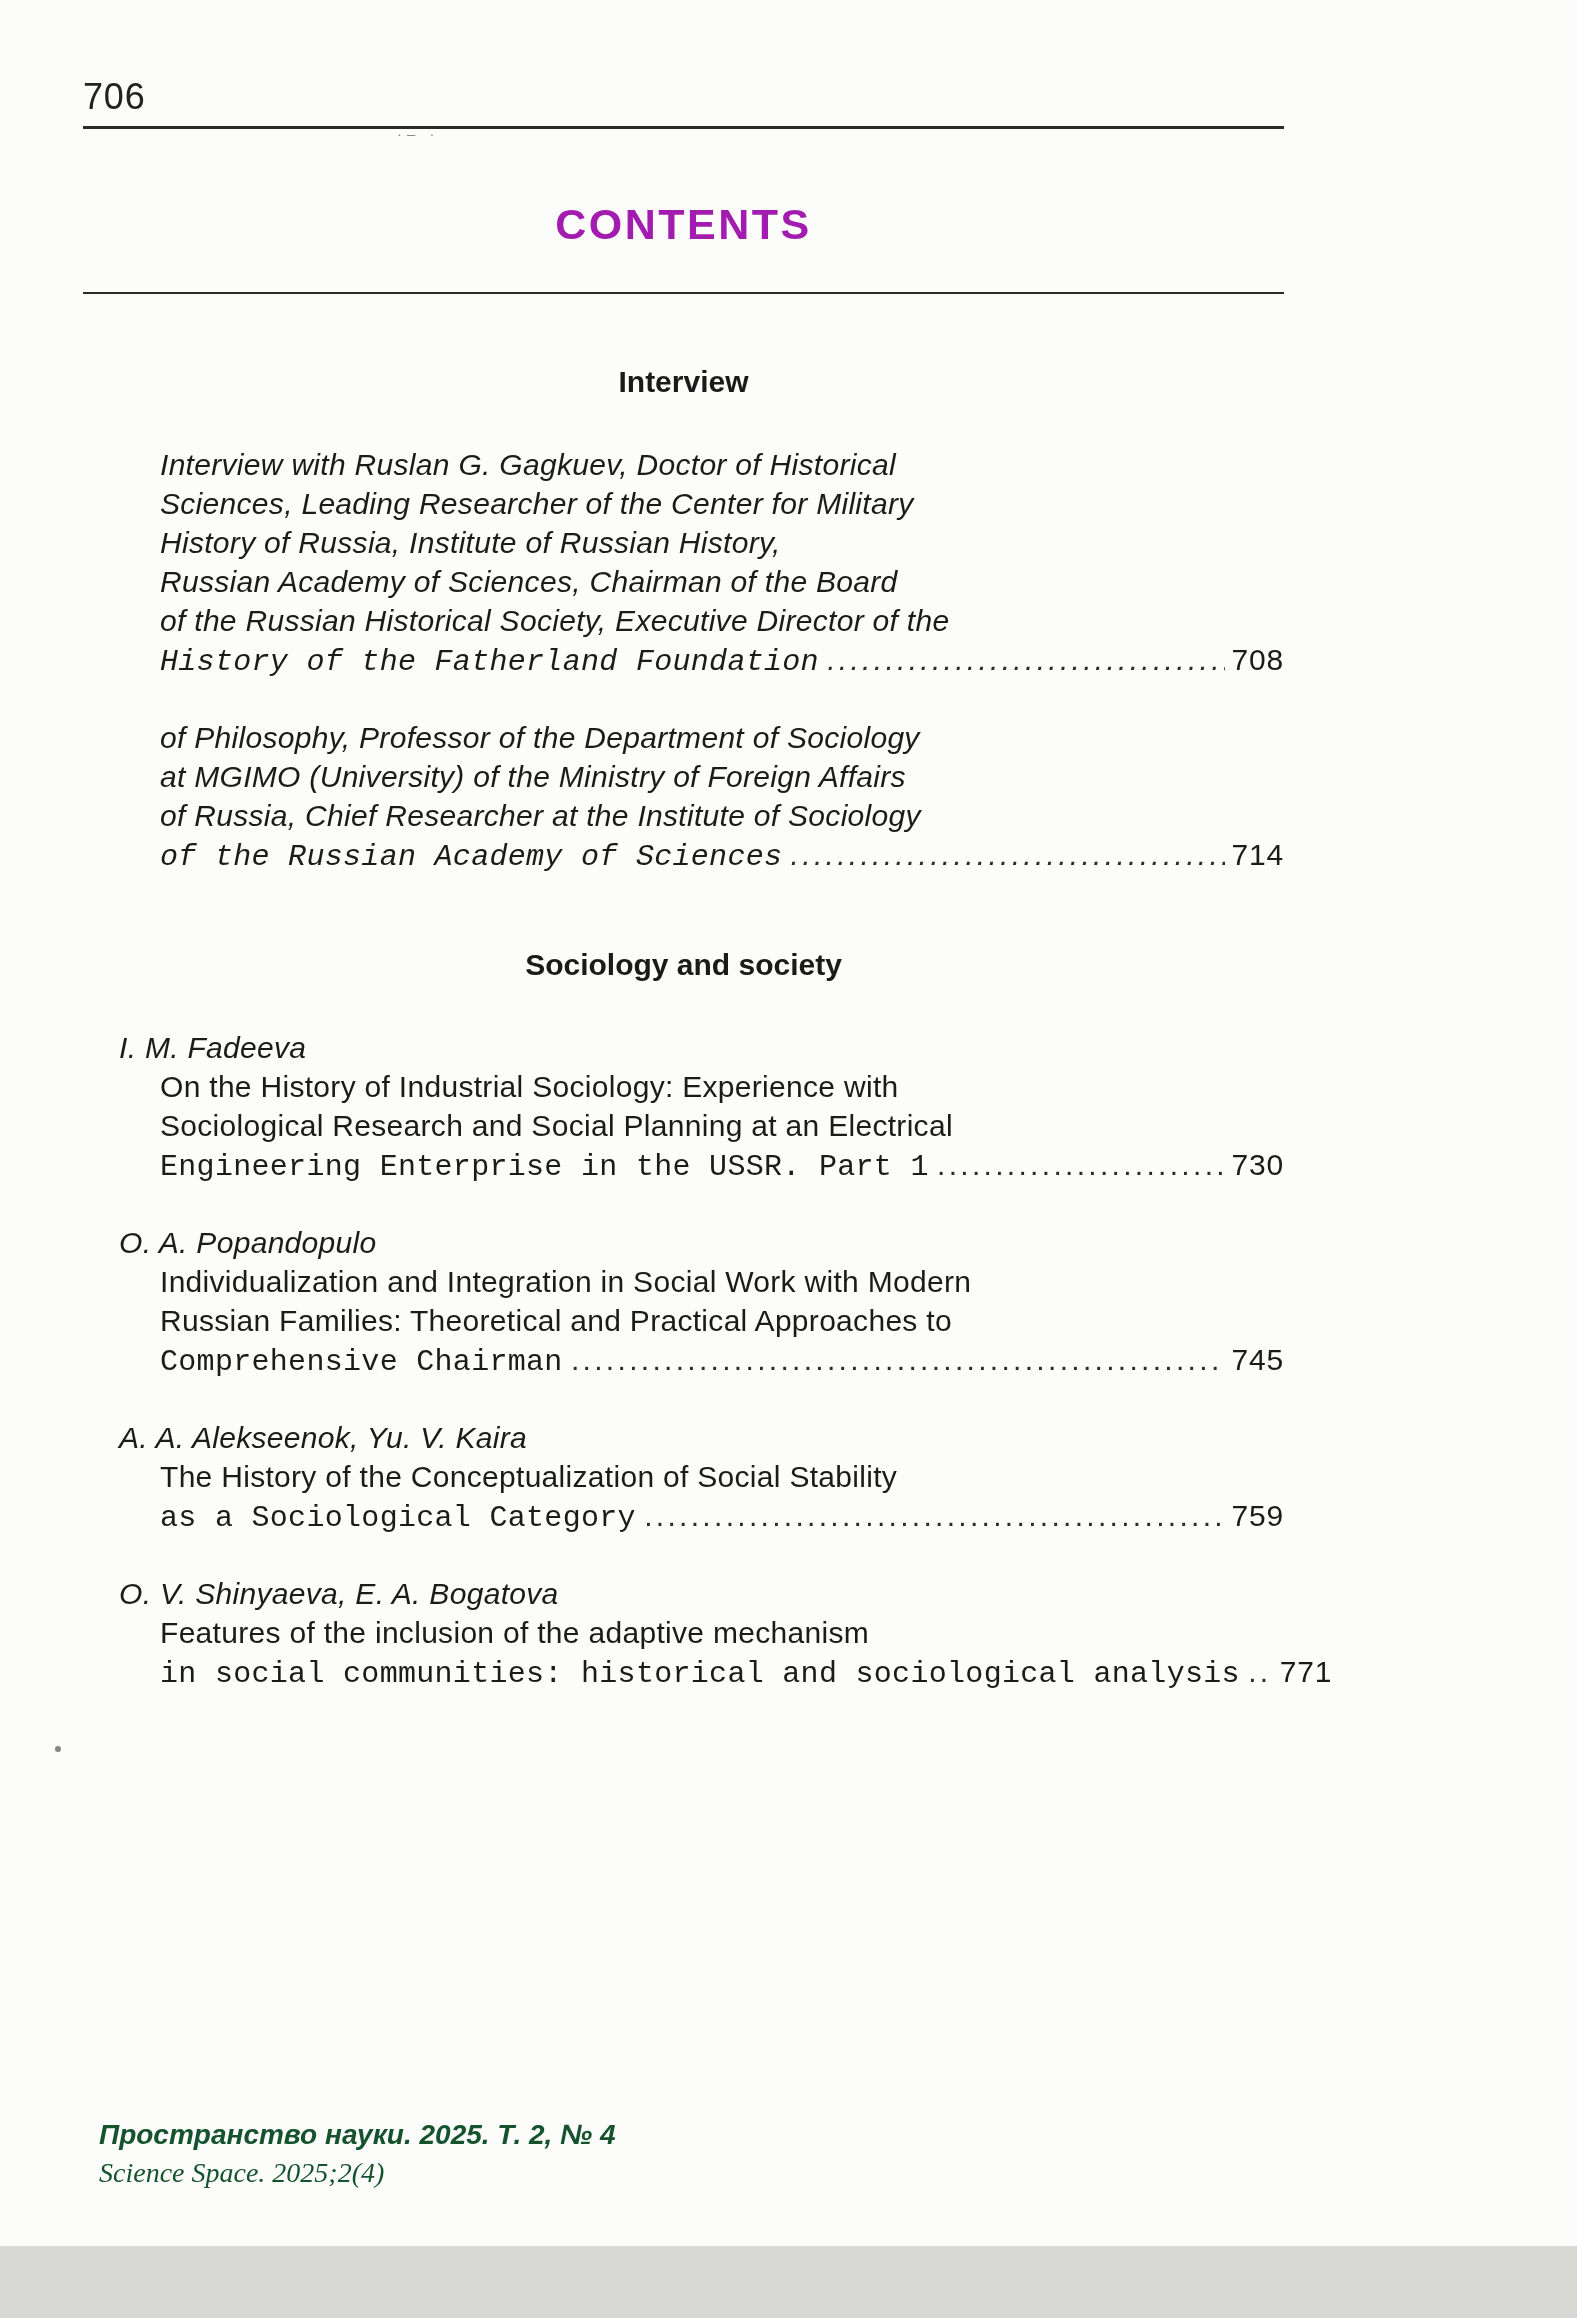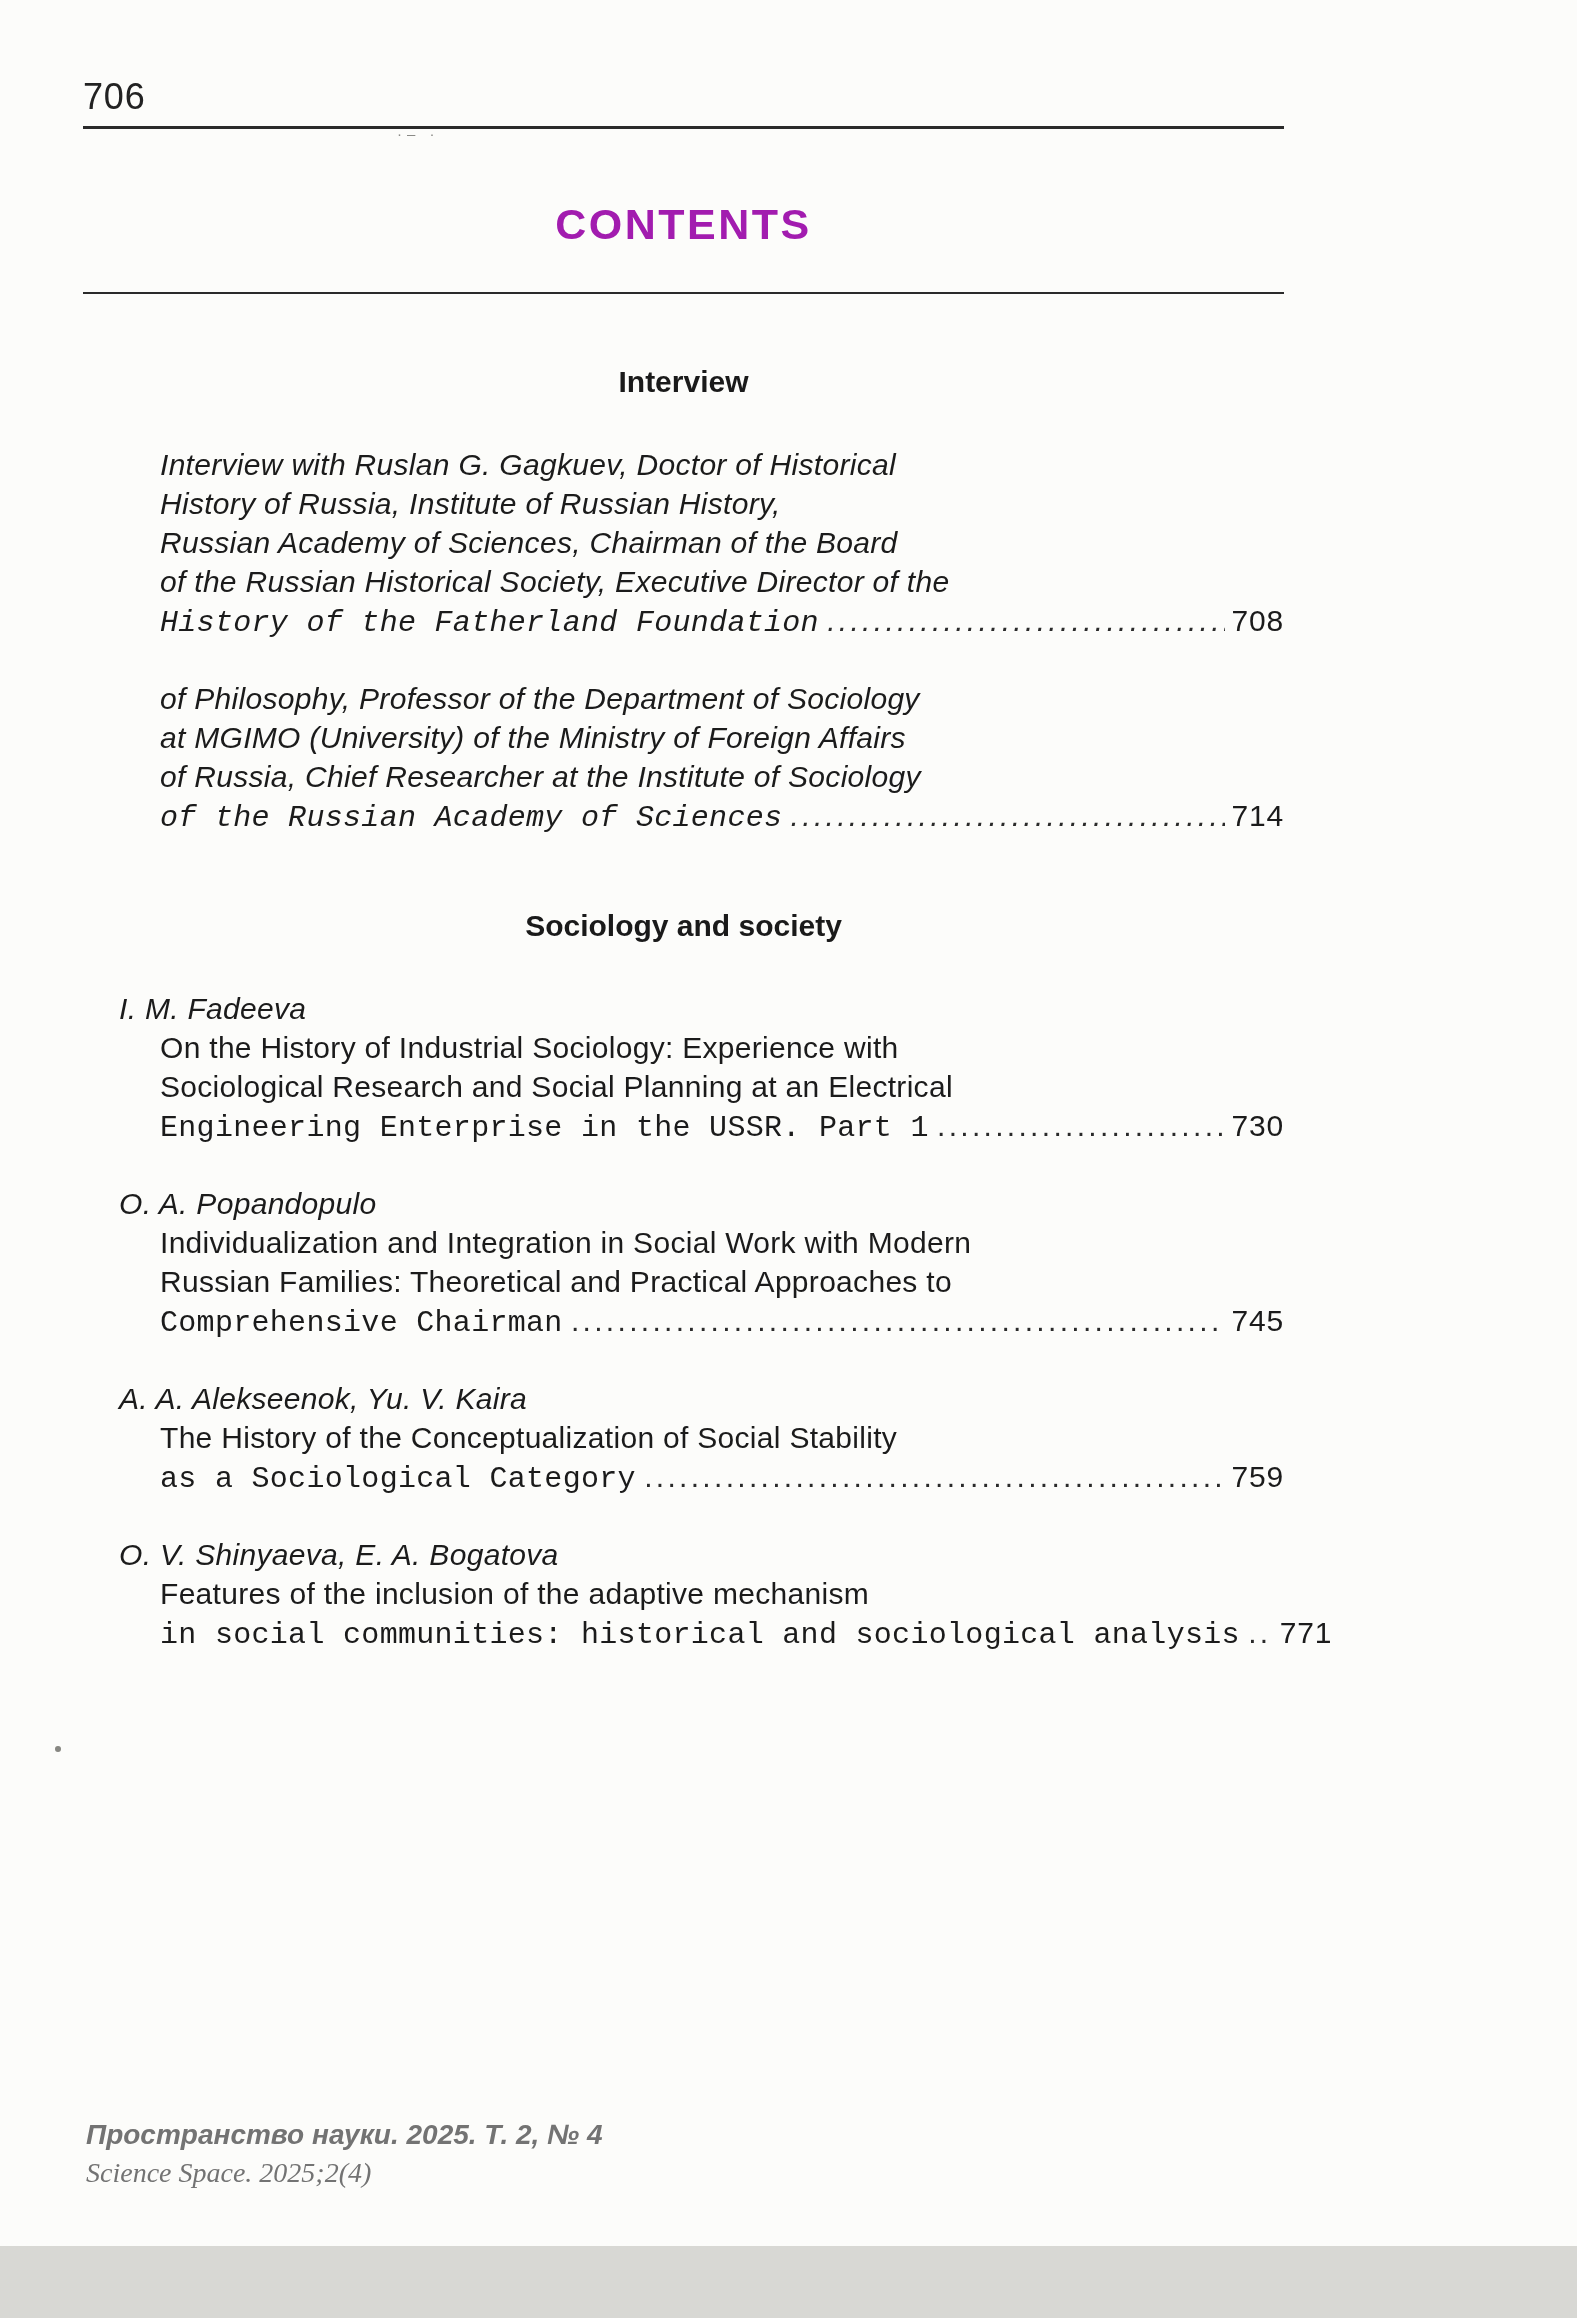--- a/index.html
+++ b/index.html
@@ -96,25 +96,25 @@
     color: #2a2a2a;
   }
   .pagenum {
     flex: 0 0 auto;
     font-style: normal;
     letter-spacing: 0.8px;
   }
   
   .page-footer {
     position: absolute;
-    left: 86px;
+    left: 99px;
     top: 2116px;
     font-size: 28px;
     line-height: 38px;
-    color: #737373;
+    color: #14532d;
   }
   .footer-line-1 {
     font-weight: bold;
     font-style: italic;
   }
   .footer-line-2 {
     font-style: italic;
     font-size: 28px;
     font-family: Liberation Serif, serif;
   }
@@ -142,20 +142,21 @@
 
   <h1 class="doc-title">CONTENTS</h1>
 
   <hr class="rule title-rule">
 
   <div class="toc-sections">
       <section class="toc-section">
         <h2 class="section-heading">Interview</h2>
         <div class="toc-entry italic">
           <div class="line">Interview with Ruslan G. Gagkuev, Doctor of Historical</div>
+          <div class="line">Sciences, Leading Researcher of the Center for Military</div>
           <div class="line">History of Russia, Institute of Russian History,</div>
           <div class="line">Russian Academy of Sciences, Chairman of the Board</div>
           <div class="line">of the Russian Historical Society, Executive Director of the</div>
           <div class="line last">
             <span class="text">History of the Fatherland Foundation</span>
             <span class="dots"></span>
             <span class="pagenum">708</span>
           </div>
         </div>
         <div class="toc-entry italic">

